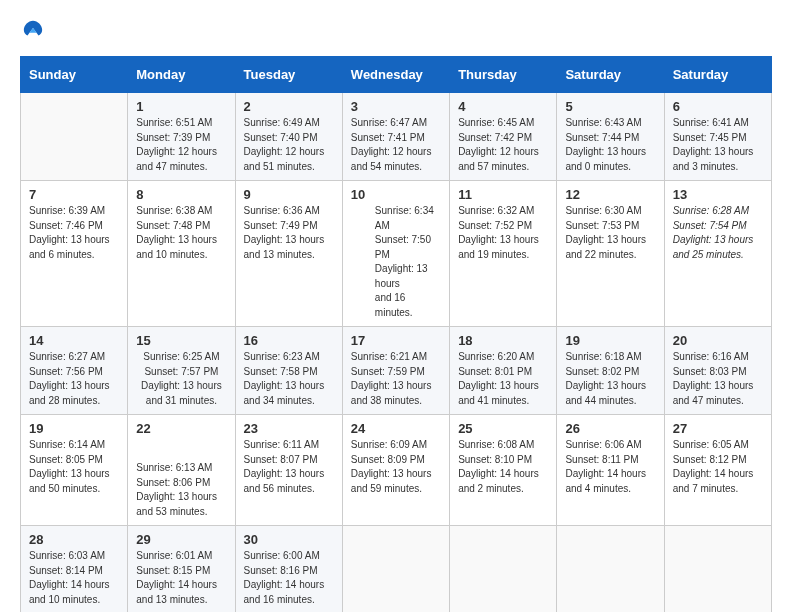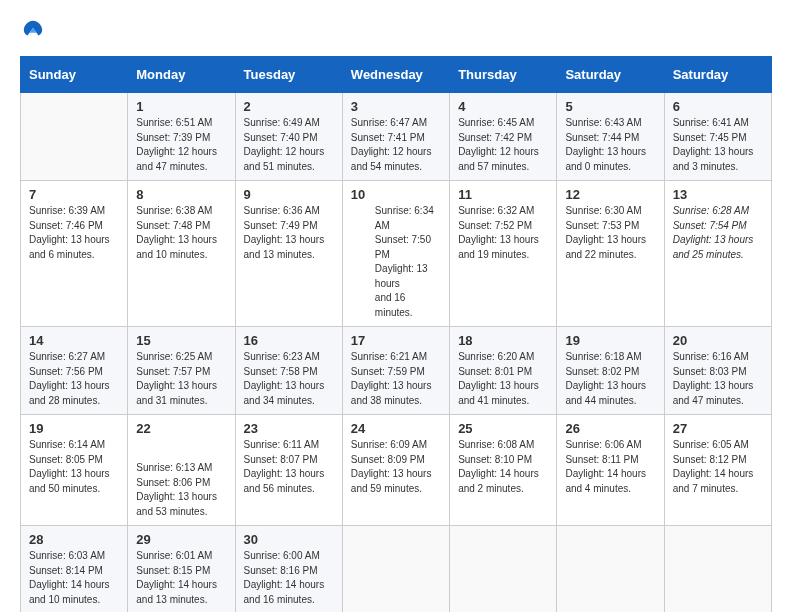--- a/index.html
+++ b/index.html
@@ -225,21 +225,21 @@
       <tr>
         <td>
           <span class="day-num">14</span>
           <div class="day-info" style="white-space: pre-line;">Sunrise: 6:27 AM
 Sunset: 7:56 PM
 Daylight: 13 hours
 and 28 minutes.</div>
         </td>
         <td>
           <span class="day-num">15</span>
-          <div class="day-info" style="white-space: pre-line;">Sunrise: 6:25 AM
+          <div class="day-info" style="white-space: pre-line; text-align: center;">Sunrise: 6:25 AM
 Sunset: 7:57 PM
 Daylight: 13 hours
 and 31 minutes.</div>
         </td>
         <td>
           <span class="day-num">16</span>
           <div class="day-info" style="white-space: pre-line;">Sunrise: 6:23 AM
 Sunset: 7:58 PM
 Daylight: 13 hours
 and 34 minutes.</div>

